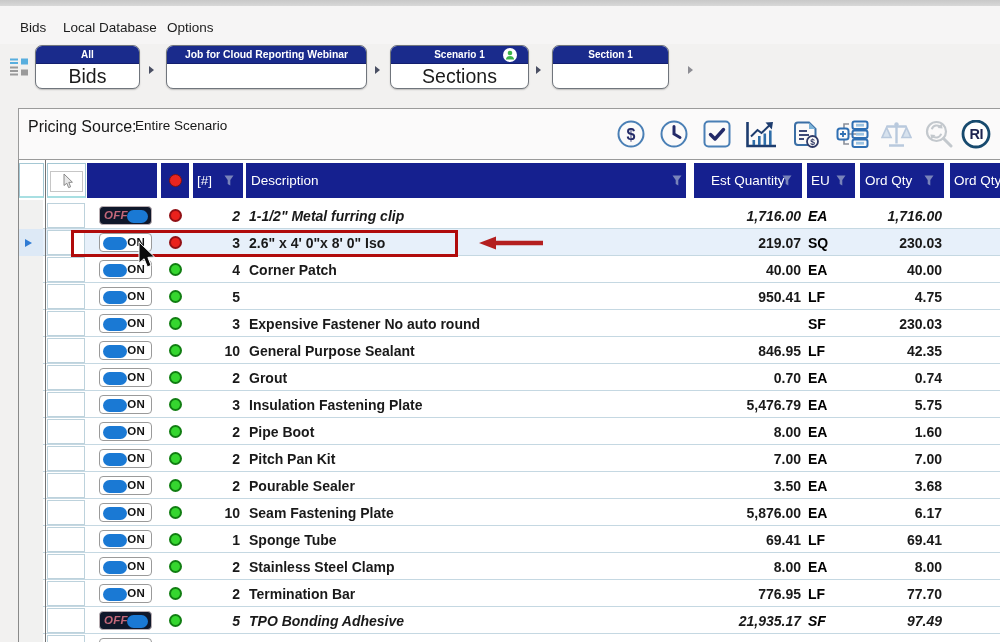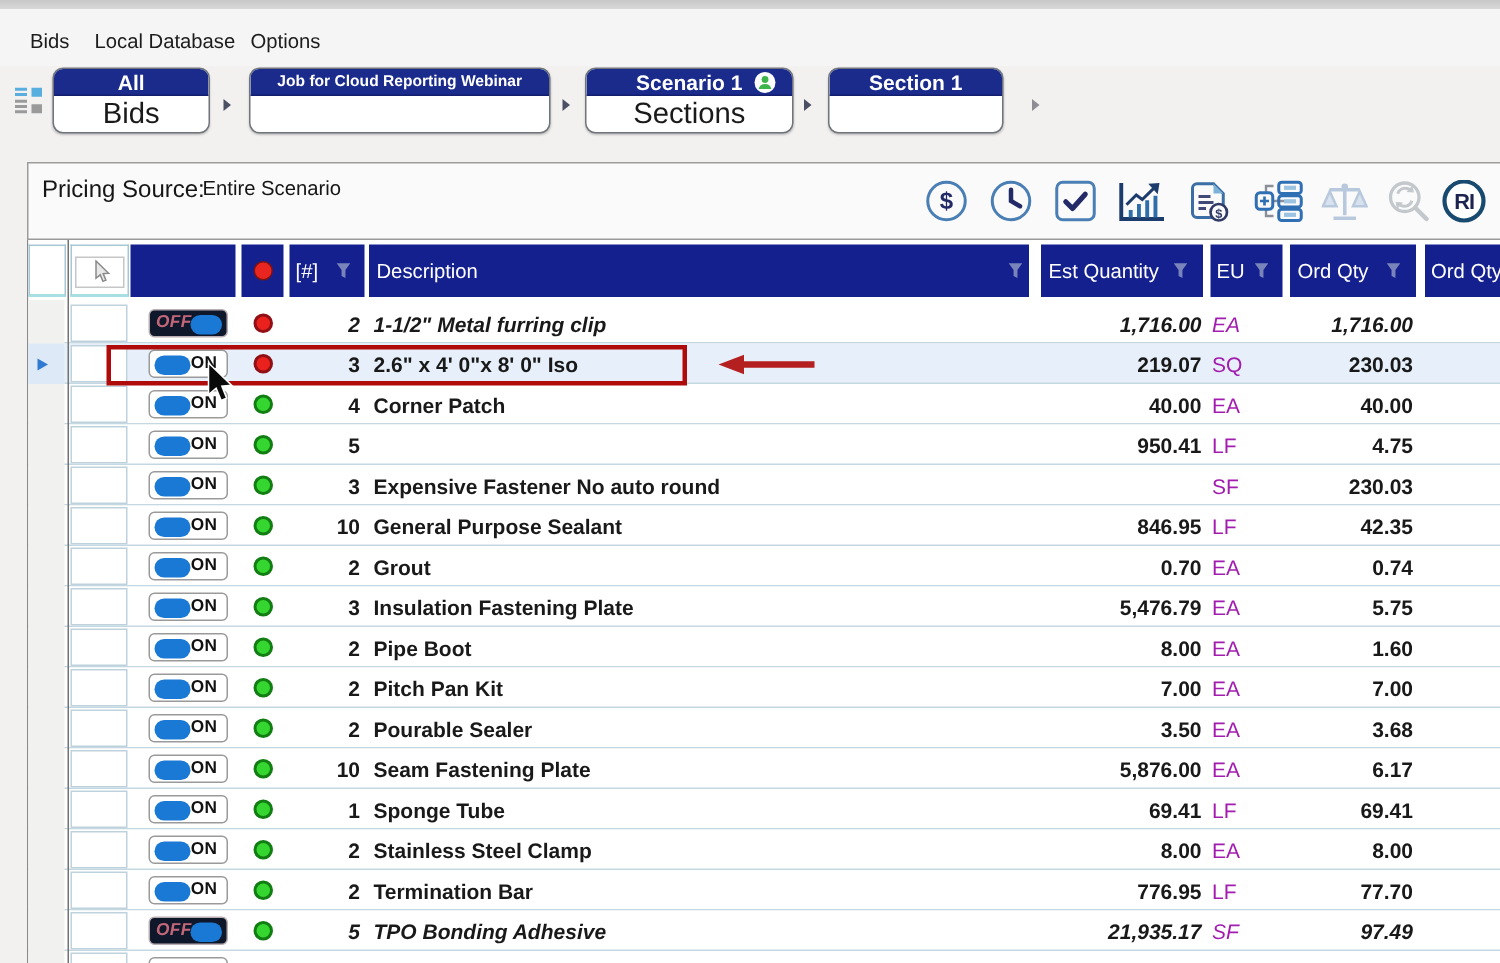--- a/index.html
+++ b/index.html
@@ -2,21 +2,21 @@
 <html><head><meta charset="utf-8"><style>
 *{margin:0;padding:0;box-sizing:border-box}
 html,body{width:1000px;height:642px;overflow:hidden;font-family:"Liberation Sans",sans-serif;background:#f2f1f0;position:relative}
 .abs{position:absolute}
 
 #topstrip{left:0;top:0;width:1000px;height:6px;background:linear-gradient(#c8c8c8,#d8d8d8)}
 #menubar{left:0;top:6px;width:1000px;height:38px;background:#f6f5f5}
 .menu{position:absolute;top:14px;font-size:13.5px;color:#1c1c1c}
 
 .tab{position:absolute;top:45px;height:44px;border:1px solid #70757c;border-radius:7px;background:#fff;overflow:hidden;box-shadow:0 1px 1.5px rgba(0,0,0,.22)}
-.tabcap{height:18px;background:#1a2b8c;color:#fff;font-size:14px;font-weight:bold;display:flex;align-items:center;justify-content:center;border-bottom:1px solid #131f6e}
+.tabcap{height:18px;background:#1a2b8c;color:#fff;font-size:10px;font-weight:bold;display:flex;align-items:center;justify-content:center;border-bottom:1px solid #131f6e}
 .tabbody{height:25px;display:flex;align-items:center;justify-content:center;font-size:19.5px;color:#1a1a1a}
 .tsep{position:absolute;top:66px;width:0;height:0;border-left:5px solid #4a4f63;border-top:4px solid transparent;border-bottom:4px solid transparent}
 
 #toolbar{left:18px;top:108px;width:982px;height:52px;background:#fbfafa;border:1px solid #9b9b9b;border-right:none;border-bottom:none}
 #ps1{position:absolute;left:9px;top:9px;font-size:16px;color:#161616}
 #ps2{position:absolute;left:116px;top:9px;font-size:13.5px;color:#161616}
 
 #tableborder{left:18px;top:160px;width:1px;height:482px;background:#8a8a8a}
 #colA{left:19px;top:160px;width:24px;height:482px;background:#f1f1f0}
 #tabletop{left:18px;top:159px;width:982px;height:1px;background:#9a9a9a}
@@ -38,21 +38,21 @@
 .tg.off .pill{right:3px;width:21px}
 .tg .lab{position:absolute;top:2px;font-size:11.5px;font-weight:bold;color:#111;letter-spacing:.3px}
 .tg.on .lab{right:6px}
 .tg.off .lab{left:4px;color:#c26779;font-style:italic}
 .dot{position:absolute;left:150px;top:7px;width:13px;height:13px;border-radius:50%}
 .dot.red{background:#ea211c;border:2px solid #911015}
 .dot.green{background:#35d62f;border:2px solid #117d12}
 .num{position:absolute;left:158px;top:5.5px;width:63px;text-align:right;font-size:14px;font-weight:bold;color:#191919}
 .desc{position:absolute;left:230px;top:5.5px;width:430px;font-size:14px;font-weight:bold;color:#191919;white-space:nowrap}
 .est{position:absolute;left:600px;top:5.5px;width:182px;text-align:right;font-size:14px;font-weight:bold;color:#191919}
-.eu{position:absolute;left:789px;top:5.5px;width:40px;font-size:14px;font-weight:normal;color:#a21caf}
+.eu{position:absolute;left:789px;top:5.5px;width:40px;font-size:14px;font-weight:bold;color:#000000}
 .ord{position:absolute;left:820px;top:5.5px;width:103px;text-align:right;font-size:14px;font-weight:bold;color:#191919}
 .it .num,.it .desc,.it .est,.it .eu,.it .ord{font-style:italic}
 
 #redrect{left:71px;top:229.5px;width:387px;height:27.5px;border:3px solid #b00b0b;z-index:30}
 #colAbody{left:19px;top:200px;width:24px;height:442px;background:#f1f1f0;z-index:5}
 #selband{left:19px;top:229px;width:24px;height:27px;background:#dde9f6;z-index:6}
 #selarrow{left:25px;top:239px;width:0;height:0;border-left:7px solid #2f7bd4;border-top:4.5px solid transparent;border-bottom:4.5px solid transparent;z-index:31}
 </style></head>
 <body>
 <div class="abs" id="topstrip"></div>
@@ -172,21 +172,21 @@
         <path d="M0.5 0.5 H9.5 L6.3 5 V10.4 L3.7 9 V5 Z" fill="#8b96c2"></path>
       </svg>
     </div>
 <div class="hcell" style="left:227px;width:440px">
       <span style="margin-left:5px">Description</span>
       <svg class="funnel" style="left:426px" viewBox="0 0 10 11" opacity="0.85">
         <path d="M0.5 0.5 H9.5 L6.3 5 V10.4 L3.7 9 V5 Z" fill="#8b96c2"></path>
       </svg>
     </div>
 <div class="hcell" style="left:675px;width:108px">
-      <span style="margin-left:5px">Est Quantity</span>
+      <span style="margin-left:17px">Est Quantity</span>
       <svg class="funnel" style="left:88px" viewBox="0 0 10 11" opacity="0.85">
         <path d="M0.5 0.5 H9.5 L6.3 5 V10.4 L3.7 9 V5 Z" fill="#8b96c2"></path>
       </svg>
     </div>
 <div class="hcell" style="left:788px;width:48px">
       <span style="margin-left:4px">EU</span>
       <svg class="funnel" style="left:29px" viewBox="0 0 10 11" opacity="0.85">
         <path d="M0.5 0.5 H9.5 L6.3 5 V10.4 L3.7 9 V5 Z" fill="#8b96c2"></path>
       </svg>
     </div>

